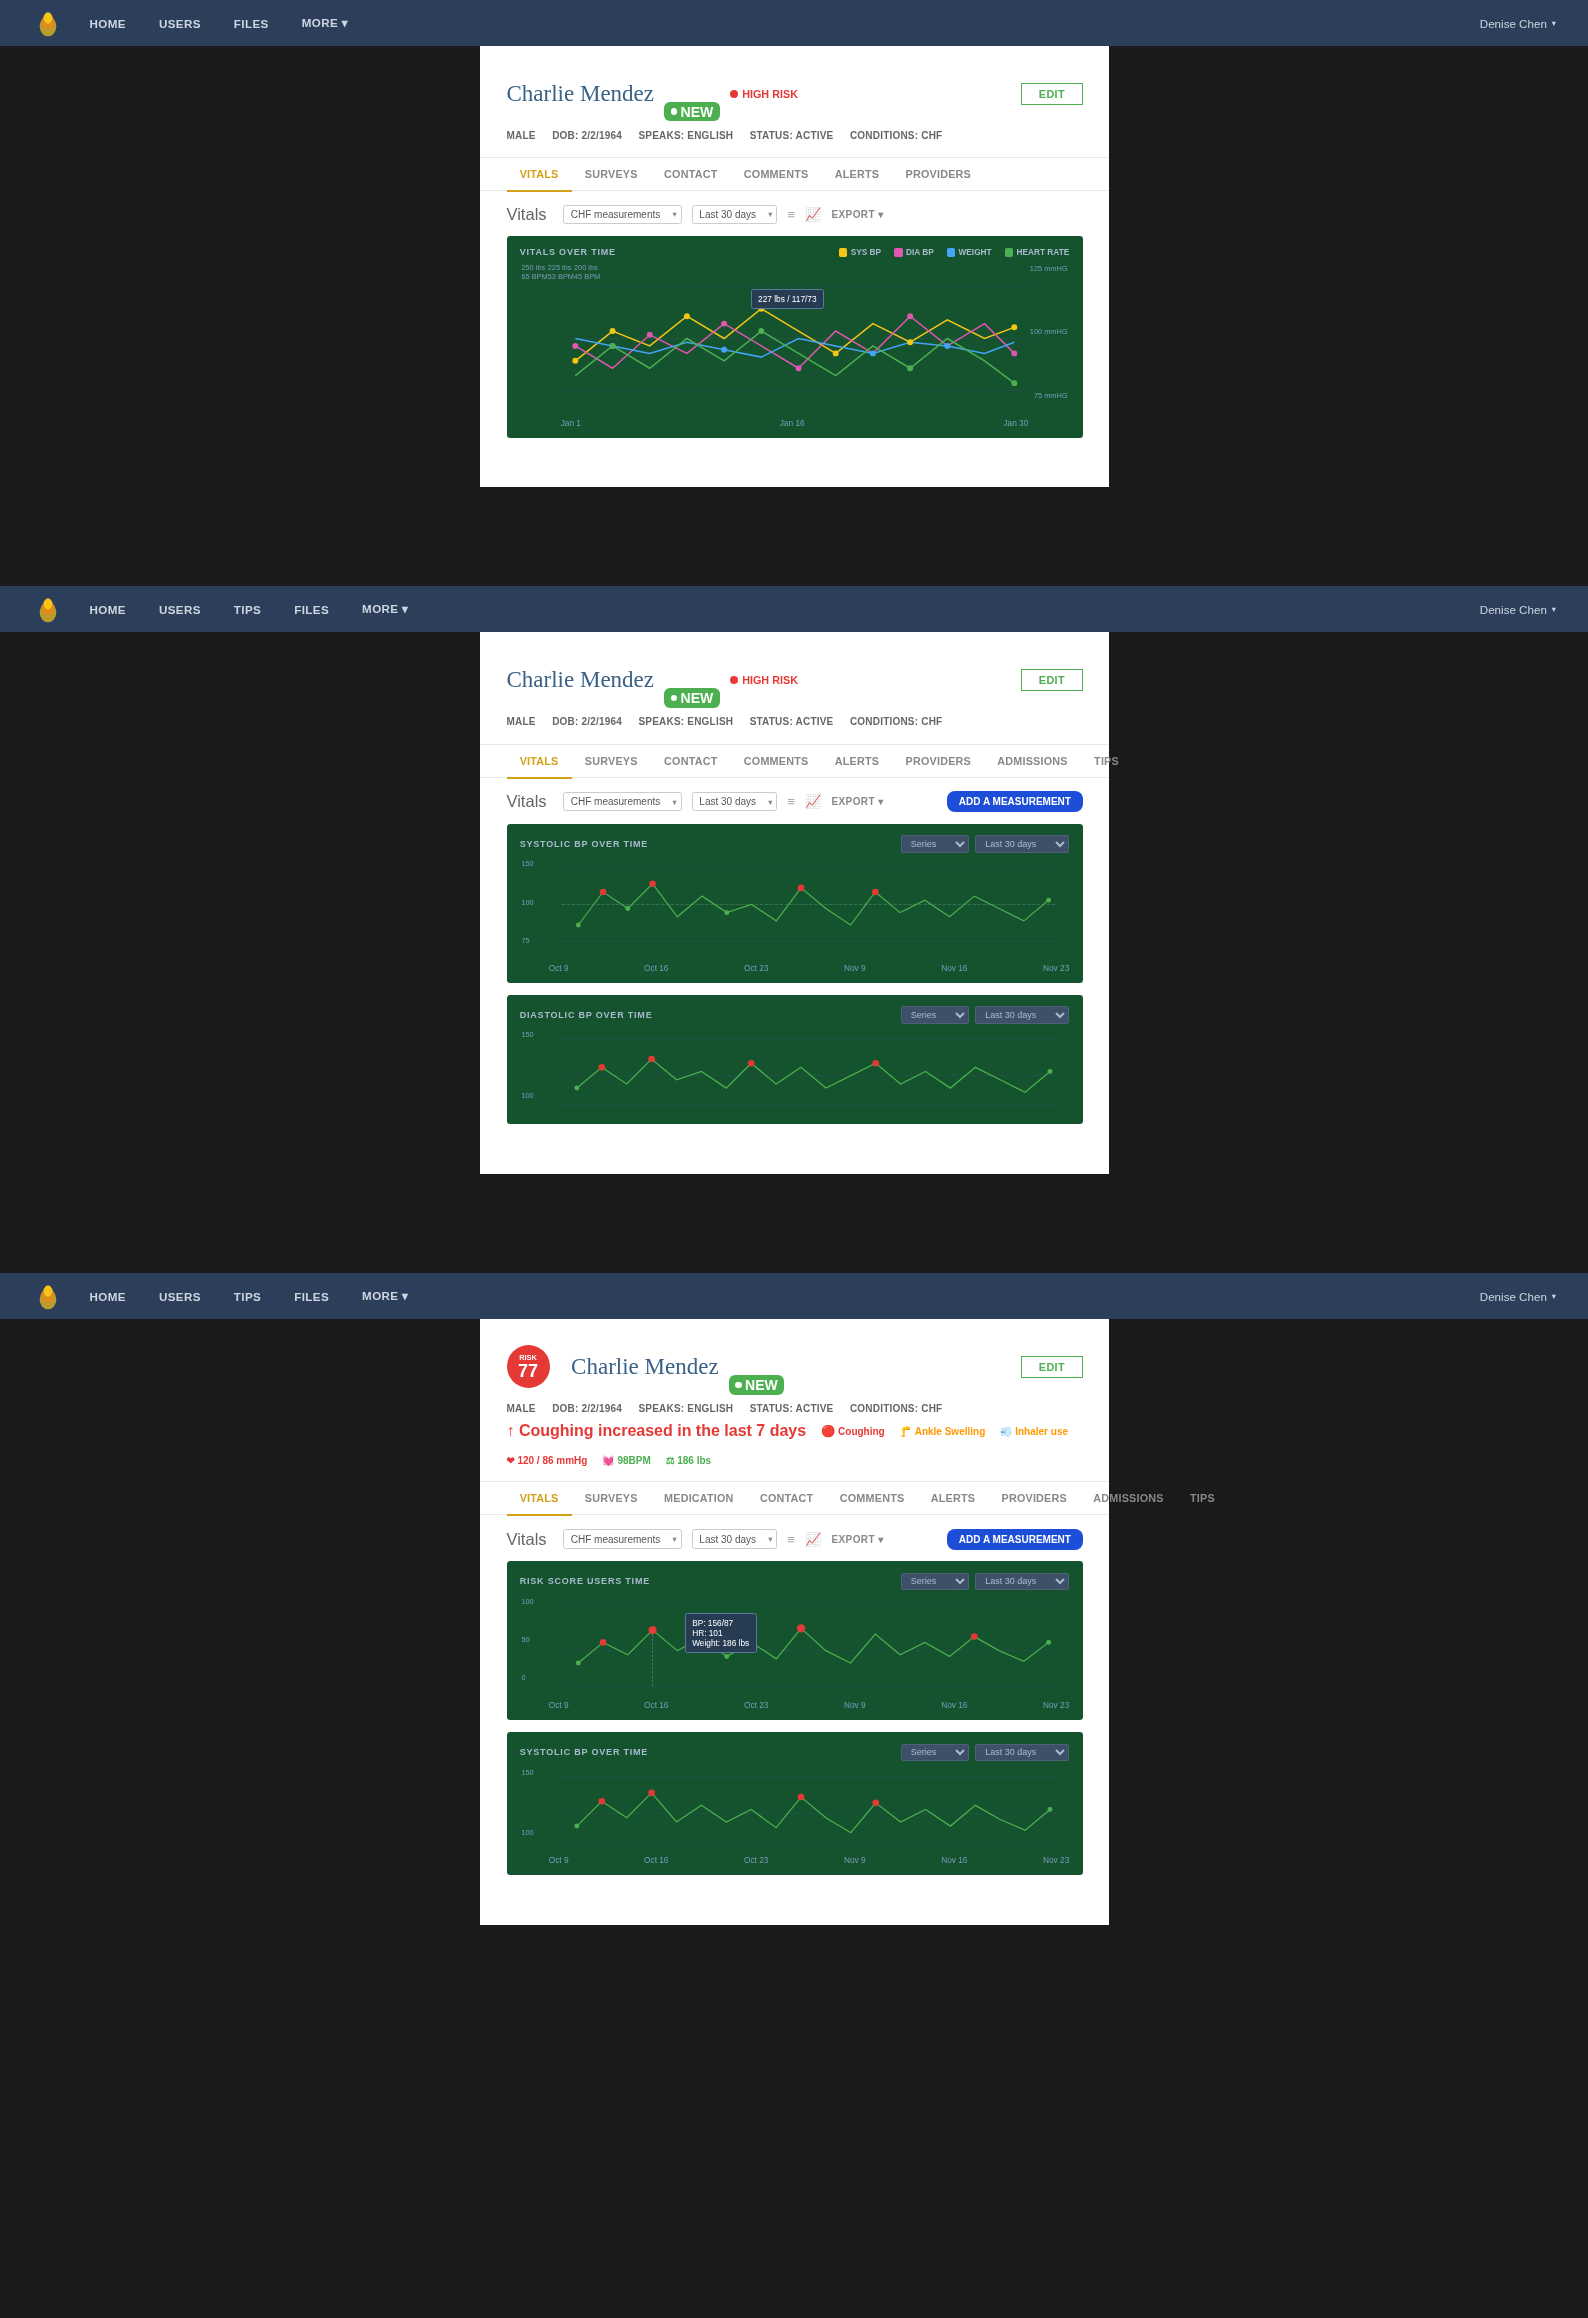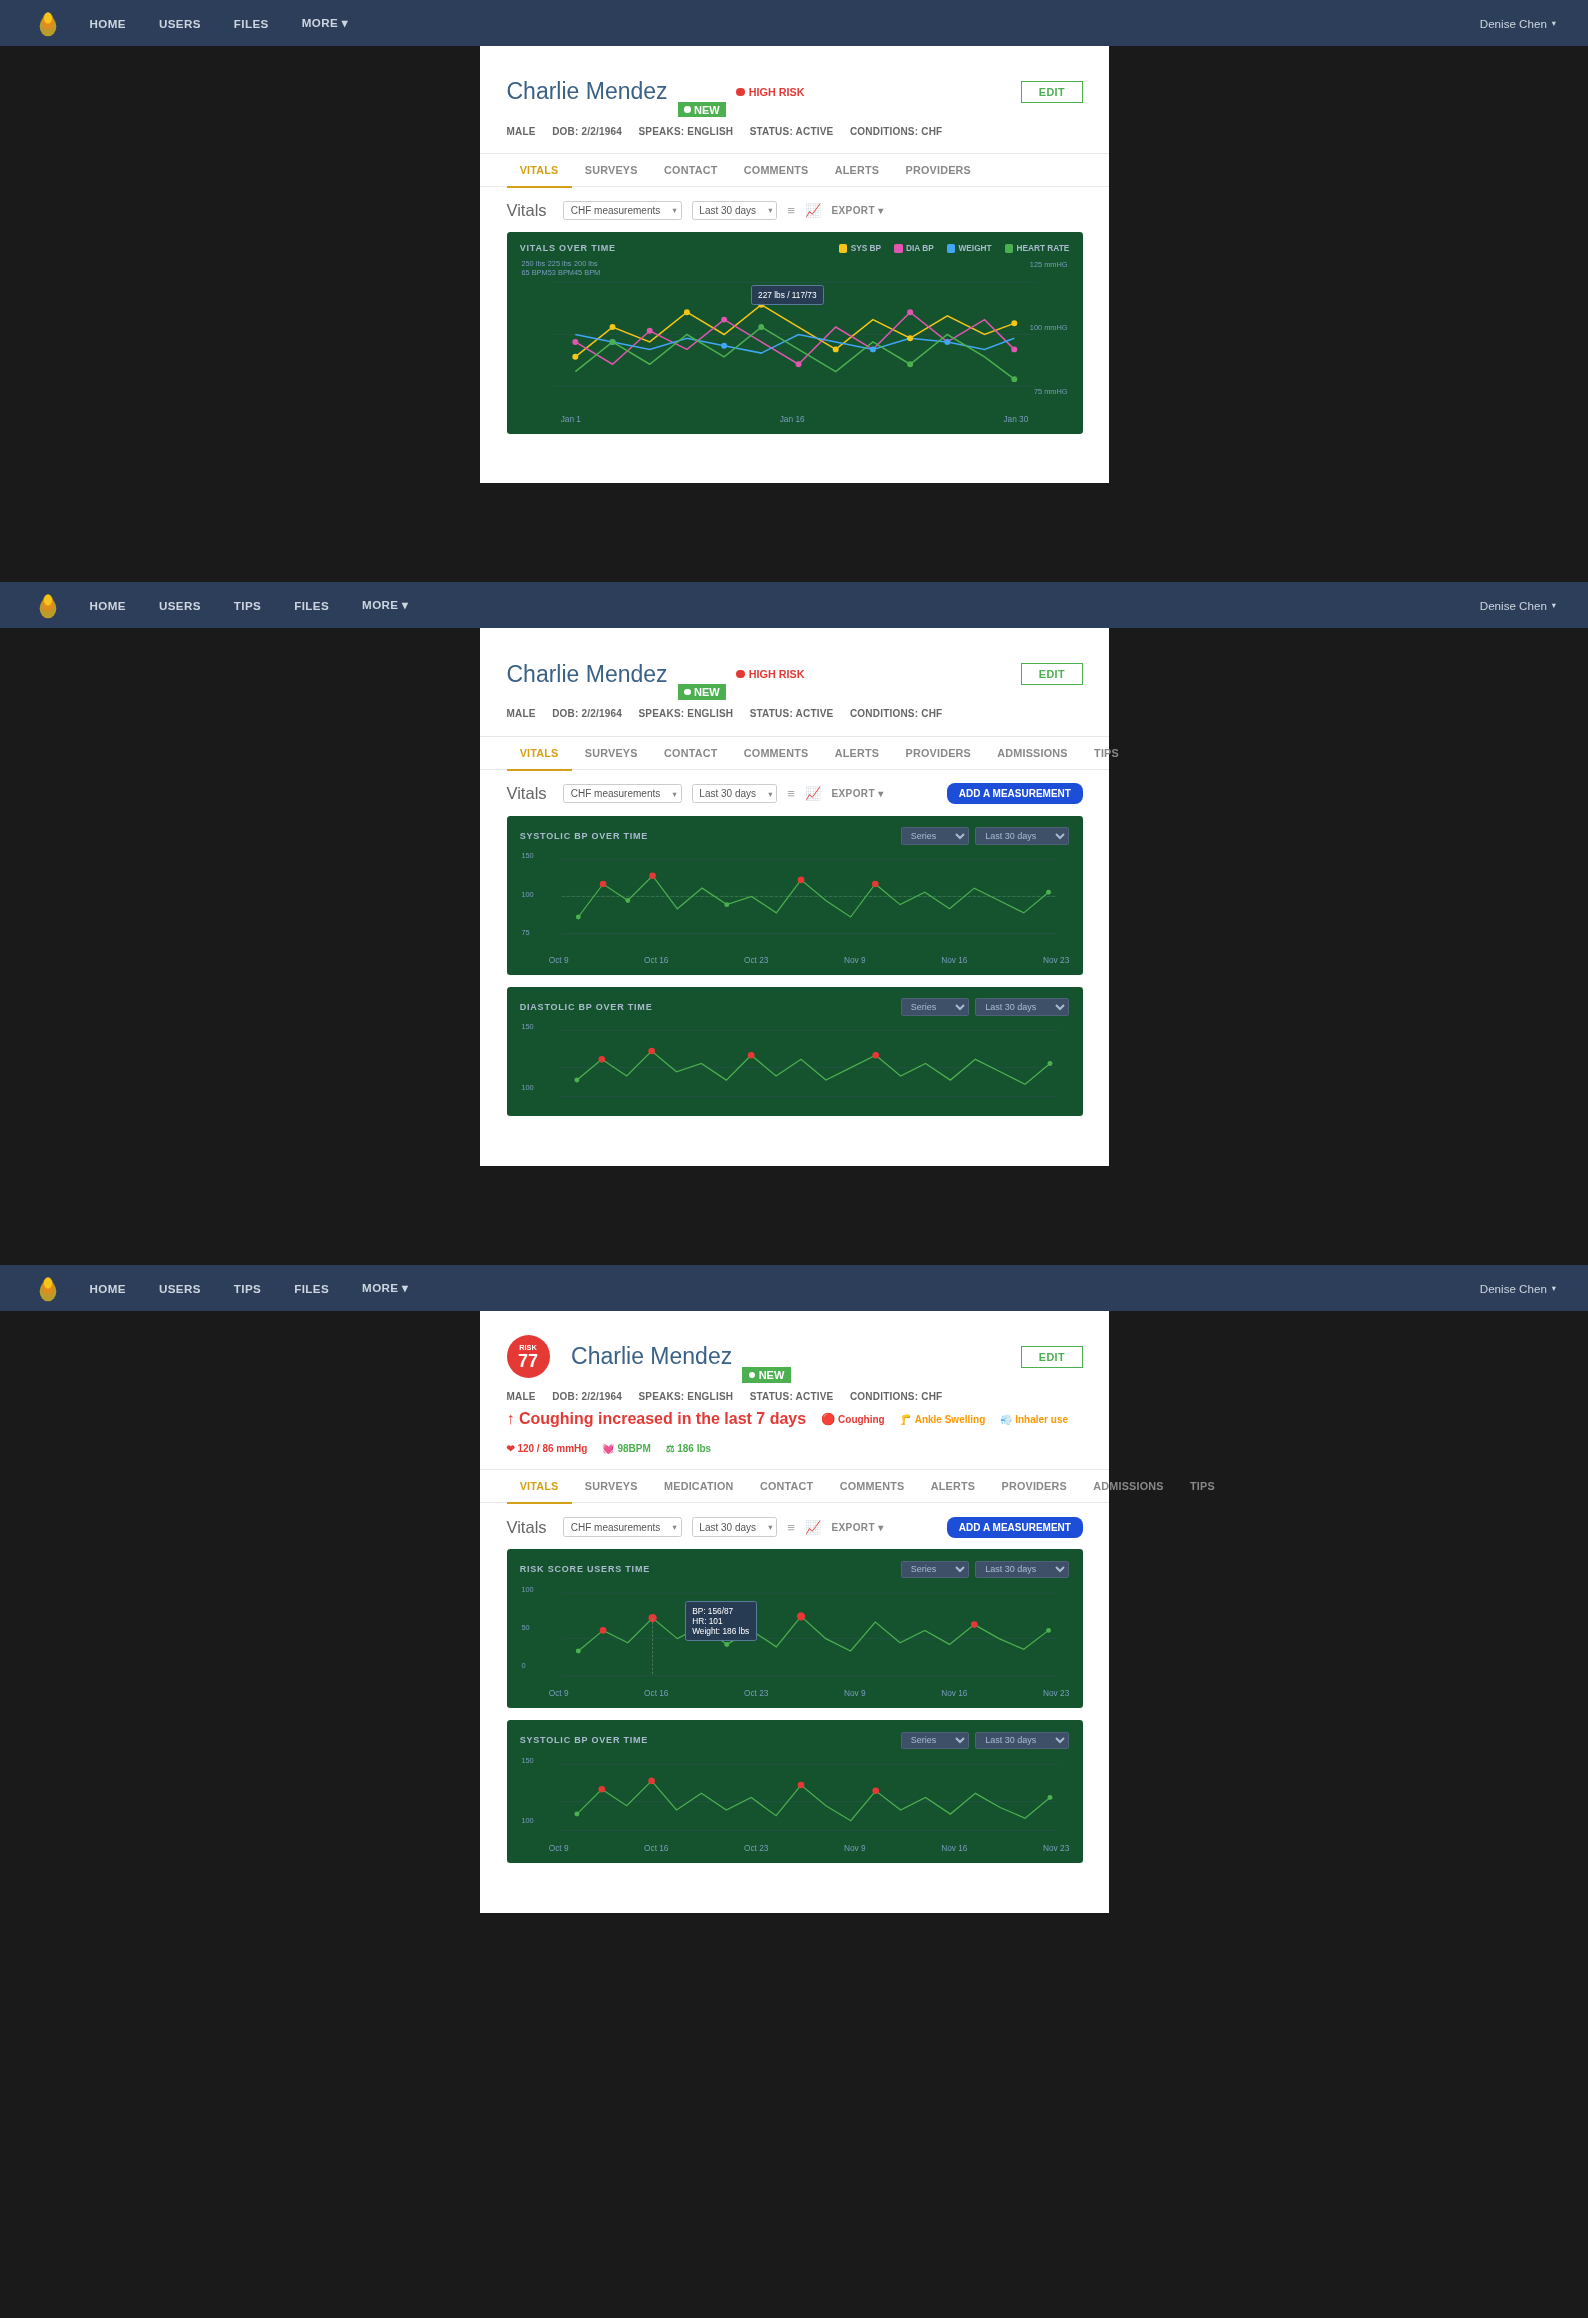--- a/index.html
+++ b/index.html
@@ -36,28 +36,28 @@
       padding: 20px 26.5px 13.2px;
       border-bottom: 0.8px solid #e8e8e8;
     }
     .patient-title-row {
       display: flex;
       align-items: center;
       justify-content: space-between;
       margin-bottom: 8.3px;
     }
     .patient-name-group { display: flex; align-items: center; gap: 10px; }
-    .patient-name { font-size: 23px; color: #3a6186; font-weight: 300; }
+    .patient-name { font-size: 23px; color: #3a6186; font-weight: 300; font-family: Liberation Serif, serif; }
     .badge-new {
       background: #4caf50;
       color: #fff;
-      font-size: 11px;
+      font-size: 14px;
       font-weight: 700;
       padding: 1.7px 6.6px;
-      border-radius: 0;
+      border-radius: 6px;
       display: flex; align-items: center; gap: 3.3px; margin-top: 36px;
     }
     .badge-new-dot { width: 6.6px; height: 6.6px; background: #fff; border-radius: 50%; }
     .badge-high-risk {
       color: #e53935;
       font-size: 10.8px;
       font-weight: 600;
       display: flex; align-items: center; gap: 4.1px;
     }
     .badge-high-risk-dot { width: 8.3px; height: 8.3px; background: #e53935; border-radius: 50%; }

